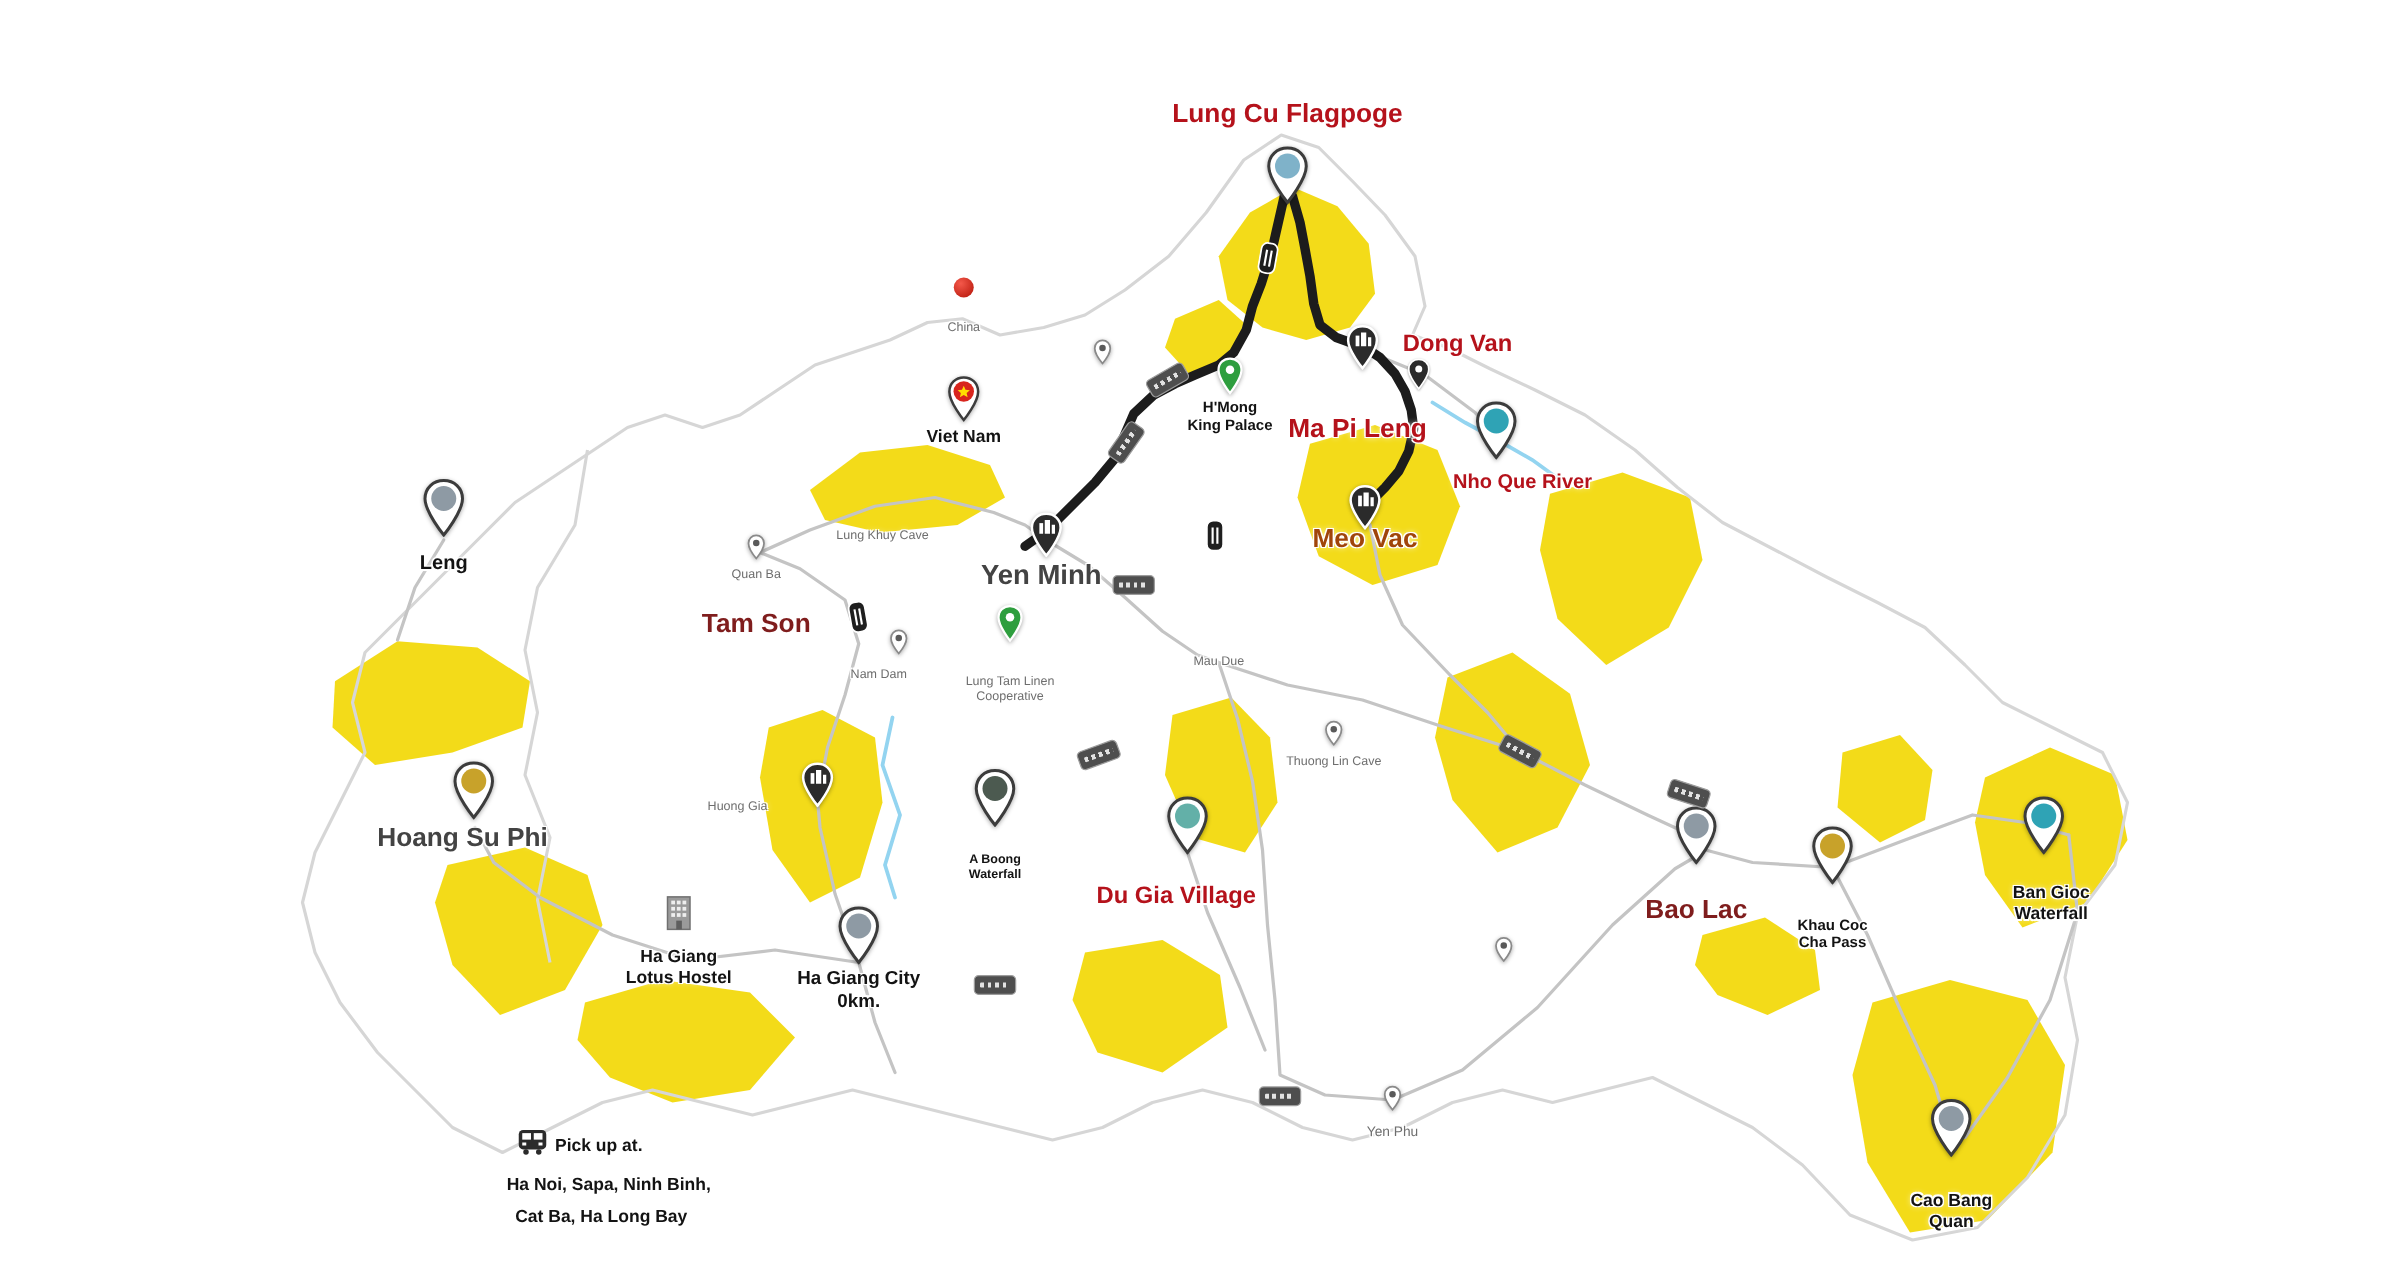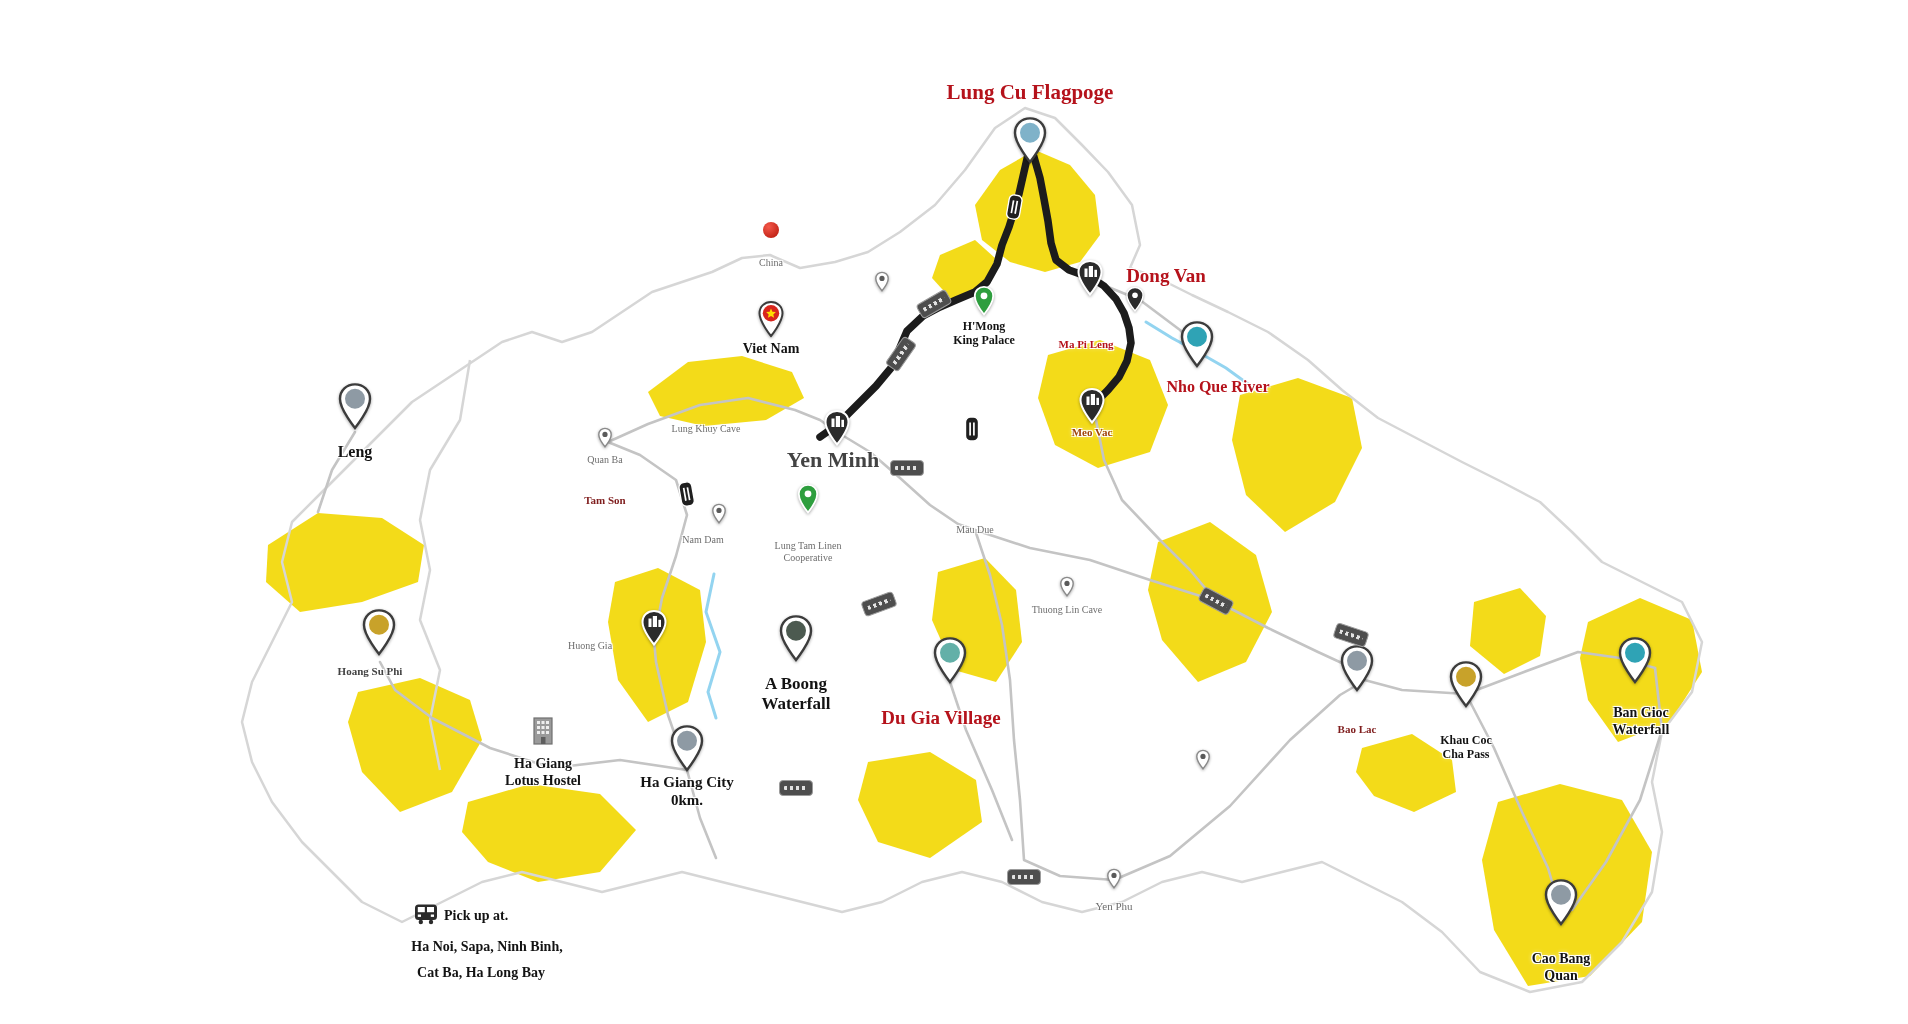--- a/index.html
+++ b/index.html
@@ -3,21 +3,21 @@
 <meta charset="utf-8">
 <style>
   * { box-sizing: border-box; }
   html, body { margin: 0; padding: 0; }
   body {
     width: 1908px; height: 1024px;
     background: var(--map-bg, #ffffff);
     font-family: "Liberation Sans", sans-serif;
     overflow: hidden;
   }
-  #map { position: relative; width: 1908px; height: 992px; background: var(--map-bg, #fff); font-family: Liberation Serif, serif; }
+  #map { position: relative; width: 1908px; height: 992px; background: var(--map-bg, #fff); }
   #map-svg { position: absolute; left: 0; top: 0; }
 
   .region { fill: var(--highlight-yellow, #f2d808); opacity: .93; }
   .border-line { fill: none; stroke: var(--border-gray, #d6d6d6); stroke-width: 2.5; stroke-linejoin: round; }
   .road { fill: none; stroke: var(--road-gray, #c4c4c4); stroke-width: 2.6; stroke-linecap: round; stroke-linejoin: round; }
   .river { fill: none; stroke: var(--river-blue, #93d4f0); stroke-width: 3; stroke-linecap: round; }
   .route { fill: none; stroke: var(--route-black, #1c1c1c); stroke-width: 7.5; stroke-linecap: round; stroke-linejoin: round; }
 
   .label {
     position: absolute; transform: translate(-50%, -50%);
@@ -25,22 +25,22 @@
     text-shadow: -1px -1px 0 #fff, 1px -1px 0 #fff, -1px 1px 0 #fff, 1px 1px 0 #fff, 0 0 5px #fff;
   }
   .label.anchor-left { transform: translate(0, -50%); text-align: left; }
   .label span { display: block; }
   .t-red  { color: var(--title-red, #b5121b); font-weight: 700; }
   .t-rust { color: var(--title-rust, #a0450a); font-weight: 700; }
   .town    { color: #434343; font-weight: 600; }
   .town-lt { color: #7f1d1d; font-weight: 600; }
   .dark-bold { color: #131313; font-weight: 700; }
   .small-gray { color: #6e6e6e; font-weight: 400; }
-  .s21{font-size:21px}.s19{font-size:19px}.s18{font-size:22px}.s17{font-size:11px}
-  .s16{font-size:16px}.s15{font-size:15px}.s14{font-size:14px}.s13{font-size:17px}
+  .s21{font-size:21px}.s19{font-size:19px}.s18{font-size:22px}.s17{font-size:21px}
+  .s16{font-size:16px}.s15{font-size:15px}.s14{font-size:14px}.s13{font-size:10px}
   .s12{font-size:12px}.s11{font-size:11px}.s10{font-size:10px}
 
   .pin { position: absolute; transform: translate(-50%, -100%); }
   .pin.sm { transform: translate(-50%, -100%) scale(.7); transform-origin: 50% 100%; }
   .pin svg { display: block; filter: drop-shadow(0 1px 1.5px rgba(0,0,0,.35)); }
 
   .ph-gray { fill: var(--photo-gray, #8e9aa4); }
   .ph-teal { fill: var(--photo-teal, #2fa3b5); }
   .ph-gold { fill: var(--photo-gold, #c8a22a); }
   .ph-sky  { fill: var(--photo-sky, #7fb2c9); }

